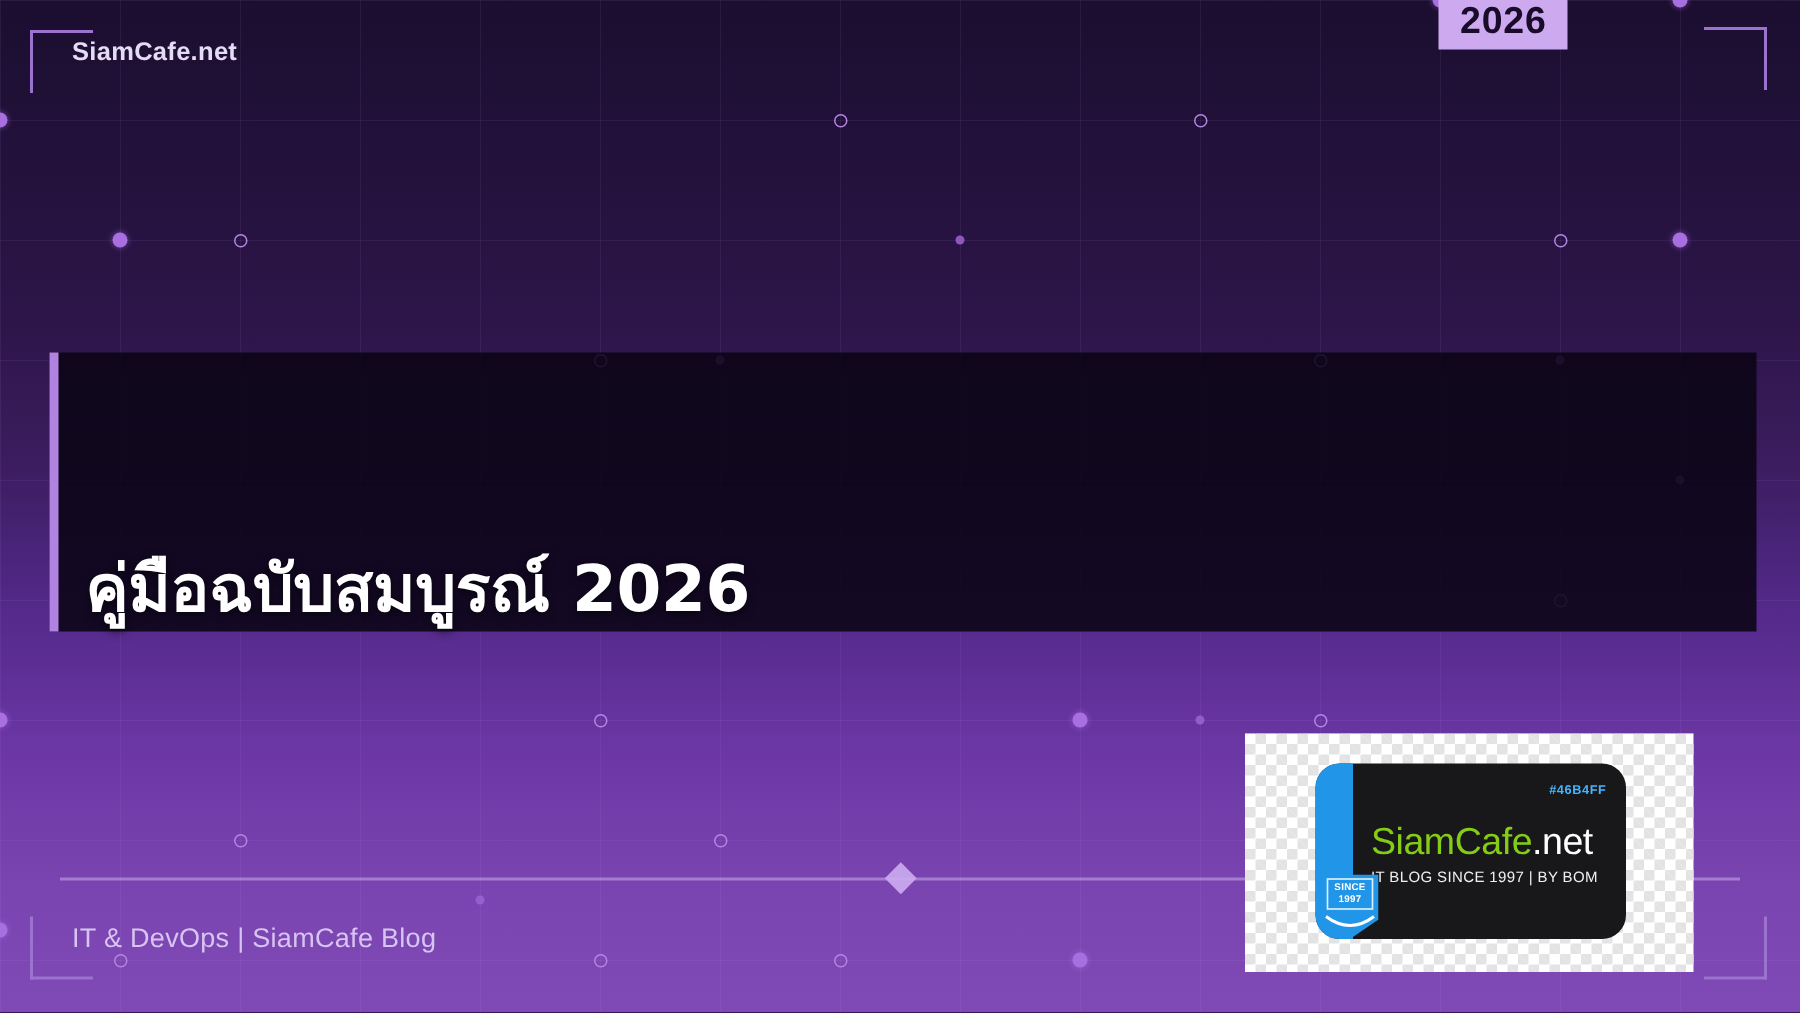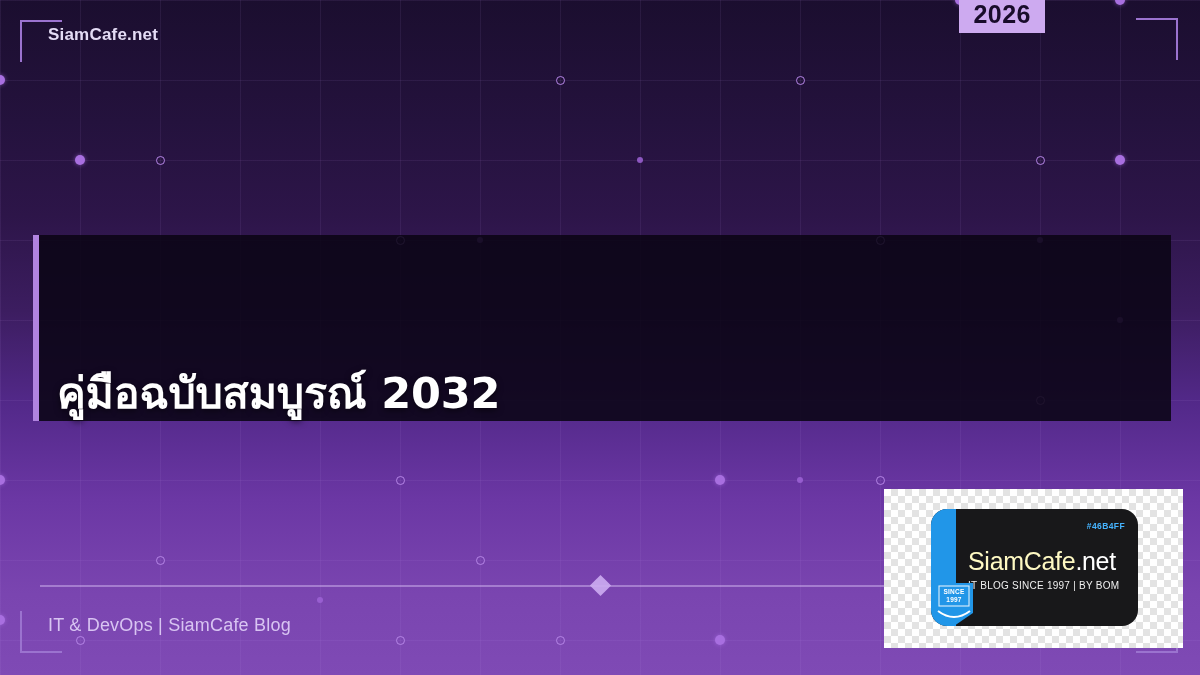--- a/index.html
+++ b/index.html
@@ -135,21 +135,21 @@
     left:48px; top:615px;
     font-size:18px;
     color:#d8c4f2;
     letter-spacing:.2px;
     white-space:nowrap;
   }
 
   
   .logo-card {
     position:absolute;
-    left:884px; top:489px;
+    left:830px; top:489px;
     width:299px; height:159px;
     background-color:#ffffff;
     background-image:
       linear-gradient(45deg,  #e3e3e3 25%, transparent 25%, transparent 75%, #e3e3e3 75%),
       linear-gradient(45deg,  #e3e3e3 25%, transparent 25%, transparent 75%, #e3e3e3 75%);
     background-size:14px 14px;
     background-position:0 0, 7px 7px;
     overflow:hidden;
     padding-left:11px;
   }
@@ -177,21 +177,21 @@
   }
 
   .logo-wordmark {
     position:absolute;
     left:37px; top:40px;
     font-size:25px; font-weight:500;
     line-height:1;
     letter-spacing:-0.3px;
     white-space:nowrap;
   }
-  .logo-wordmark .blue  { color:#fef9c3; }
+  .logo-wordmark .blue  { color:#84cc16; }
   .logo-wordmark .white { color:#ffffff; font-weight:normal; }
 
   .logo-tagline {
     position:absolute;
     left:37px; top:71px;
     font-size:10px;
     color:#efefef;
     letter-spacing:.25px;
     white-space:nowrap;
   }
@@ -269,21 +269,21 @@
       <i></i>
       <i></i>
     </div>
 
   <div class="brand">SiamCafe.net</div>
 
   <div class="year-badge">2026</div>
 
   <div class="title-panel"></div>
 
-  <div class="title-text"><br><br><span class="th">คู่มือฉบับสมบูรณ์ 2032</span></div>
+  <div class="title-text"><br><br><span class="th">คู่มือฉบับสมบูรณ์ 2026</span></div>
 
   <div class="divider"></div>
   <div class="divider-diamond"></div>
 
   <div class="footer-text">IT &amp; DevOps | SiamCafe Blog</div>
 
   <div class="logo-card">
     <div class="logo-inner">
       <div class="logo-bluebar"></div>
 

